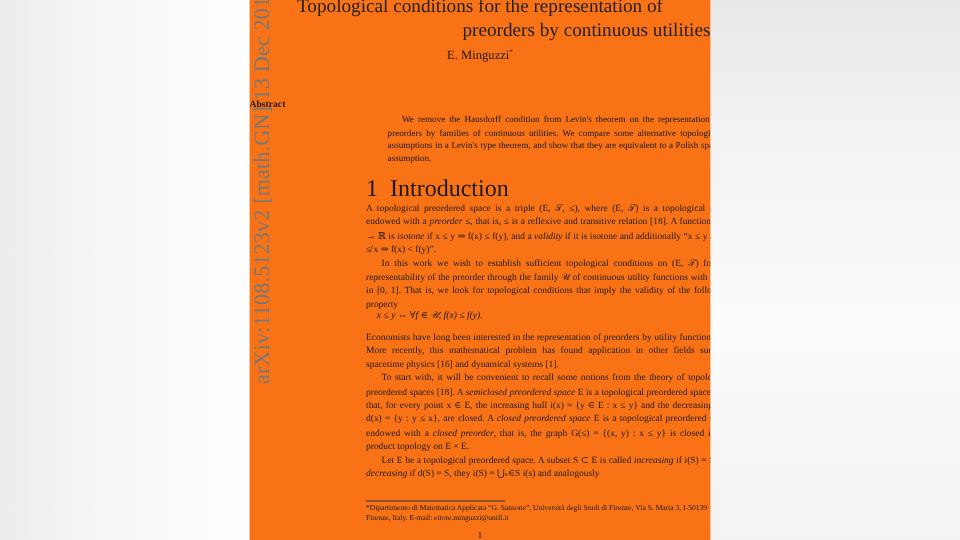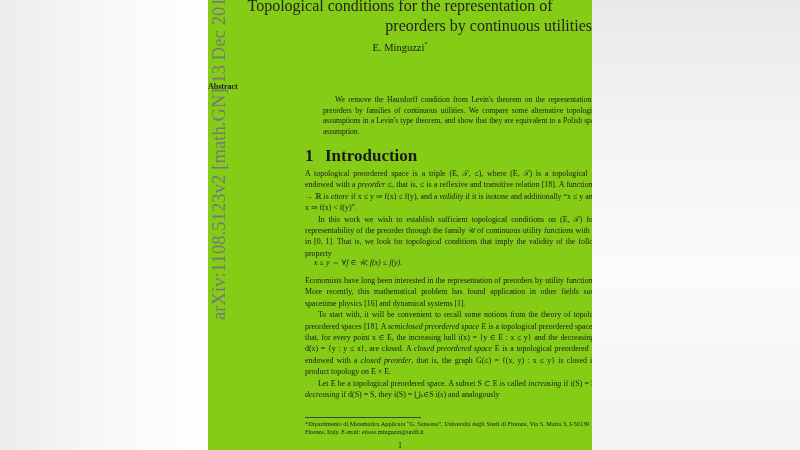--- a/index.html
+++ b/index.html
@@ -12,21 +12,21 @@
   .bg-left {
     position:absolute; left:0; top:0; width:208px; height:450px;
     background:linear-gradient(90deg,#ececec 0%,#f6f6f6 40%,#ffffff 100%);
   }
   .bg-right {
     position:absolute; left:592px; top:0; width:208px; height:450px;
     background:linear-gradient(180deg,#e9e9e9 0%,#f4f4f4 30%,#fbfbfb 60%,#f3f3f3 100%);
   }
   .page {
     position:absolute; left:208px; top:0; width:384px; height:450px;
-    background:#84cc16; overflow:hidden;
+    background:#f97316; overflow:hidden;
   }
   .arxiv-stamp {
     position:absolute; left:209px; top:320px;
     transform-origin:0 0; transform:rotate(-90deg);
     font-size:18.5px; color:#777; white-space:nowrap; letter-spacing:0.1px;
     font-family:"Liberation Serif", serif;
   }
   .title {
     position:absolute; left:0; width:384px; text-align:right;
     font-size:16px; color:#222; line-height:20px;
@@ -40,21 +40,21 @@
   .author sup { font-size:6px; }
   .abstract-head {
     position:absolute; top:82px; left:0; width:384px; 
     font-size:8px; font-weight:bold;
   }
   .abstract {
     position:absolute; top:95px; left:115px; width:278px;
     font-size:7.6px; line-height:10.6px; text-align:justify;
   }
   .section {
-    position:absolute; top:146px; left:97px; font-size:17px; font-weight:bold;
+    position:absolute; top:146px; left:97px; font-size:20px; font-weight:normal;
   }
   .section .num { display:inline-block; width:20px; }
   .body-text {
     position:absolute; left:97px; width:304px;
     font-size:7.9px; line-height:11.4px; text-align:justify;
   }
   .body-text p { margin:0; }
   .body-text p.indent { text-indent:13px; }
   .eq {
     position:absolute; top:258px; left:106px; width:304px; text-align:left;
@@ -92,21 +92,21 @@
   <div class="abstract">
     <span style="display:inline-block;width:12px;"></span><span>We remove the Hausdorff condition from Levin's theorem on the representation of preorders by families of continuous utilities. We compare some alternative topological assumptions in a Levin's type theorem, and show that they are equivalent to a Polish space assumption.</span>
   </div>
 
   <div class="section">
     <span class="num">1</span><span>Introduction</span>
   </div>
 
   <div class="body-text" style="top:168px;">
     <p>
-      <span>A topological preordered space is a triple (E, 𝒯, ≤), where (E, 𝒯) is a topological space endowed with a </span><em>preorder</em><span> ≤, that is, ≤ is a reflexive and transitive relation [18]. A function f : E → ℝ is </span><em>ettore</em><span> if x ≤ y ⇒ f(x) ≤ f(y), and a </span><em>validity</em><span> if it is isotone and additionally “x ≤ y and y ≰ x ⇒ f(x) &lt; f(y)”.</span>
+      <span>A topological preordered space is a triple (E, 𝒯, ≤), where (E, 𝒯) is a topological space endowed with a </span><em>preorder</em><span> ≤, that is, ≤ is a reflexive and transitive relation [18]. A function f : E → ℝ is </span><em>isotone</em><span> if x ≤ y ⇒ f(x) ≤ f(y), and a </span><em>validity</em><span> if it is isotone and additionally “x ≤ y and y ≰ x ⇒ f(x) &lt; f(y)”.</span>
     </p>
     <p class="indent">In this work we wish to establish sufficient topological conditions on (E, 𝒯) for the representability of the preorder through the family 𝒰 of continuous utility functions with value in [0, 1]. That is, we look for topological conditions that imply the validity of the following property</p>
   </div>
 
   <div class="eq">x ≤ y ⇔ ∀f ∈ 𝒰, f(x) ≤ f(y).</div>
 
   <div class="body-text" style="top:275px;">
     <p>Economists have long been interested in the representation of preorders by utility functions [4]. More recently, this mathematical problem has found application in other fields such as spacetime physics [16] and dynamical systems [1].</p>
     <p class="indent">
       <span>To start with, it will be convenient to recall some notions from the theory of topological preordered spaces [18]. A </span><em>semiclosed preordered space</em><span> E is a topological preordered space such that, for every point x ∈ E, the increasing hull i(x) = {y ∈ E : x ≤ y} and the decreasing hull d(x) = {y : y ≤ x}, are closed. A </span><em>closed preordered space</em><span> E is a topological preordered space endowed with a </span><em>closed preorder</em><span>, that is, the graph G(≤) = {(x, y) : x ≤ y} is closed in the product topology on E × E.</span>

